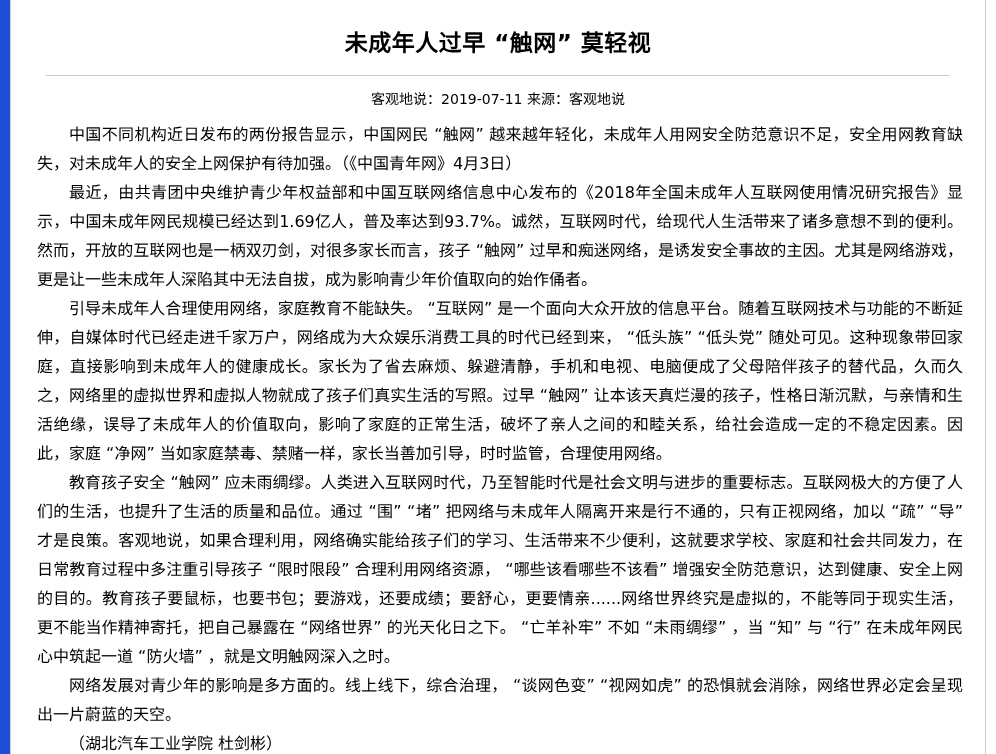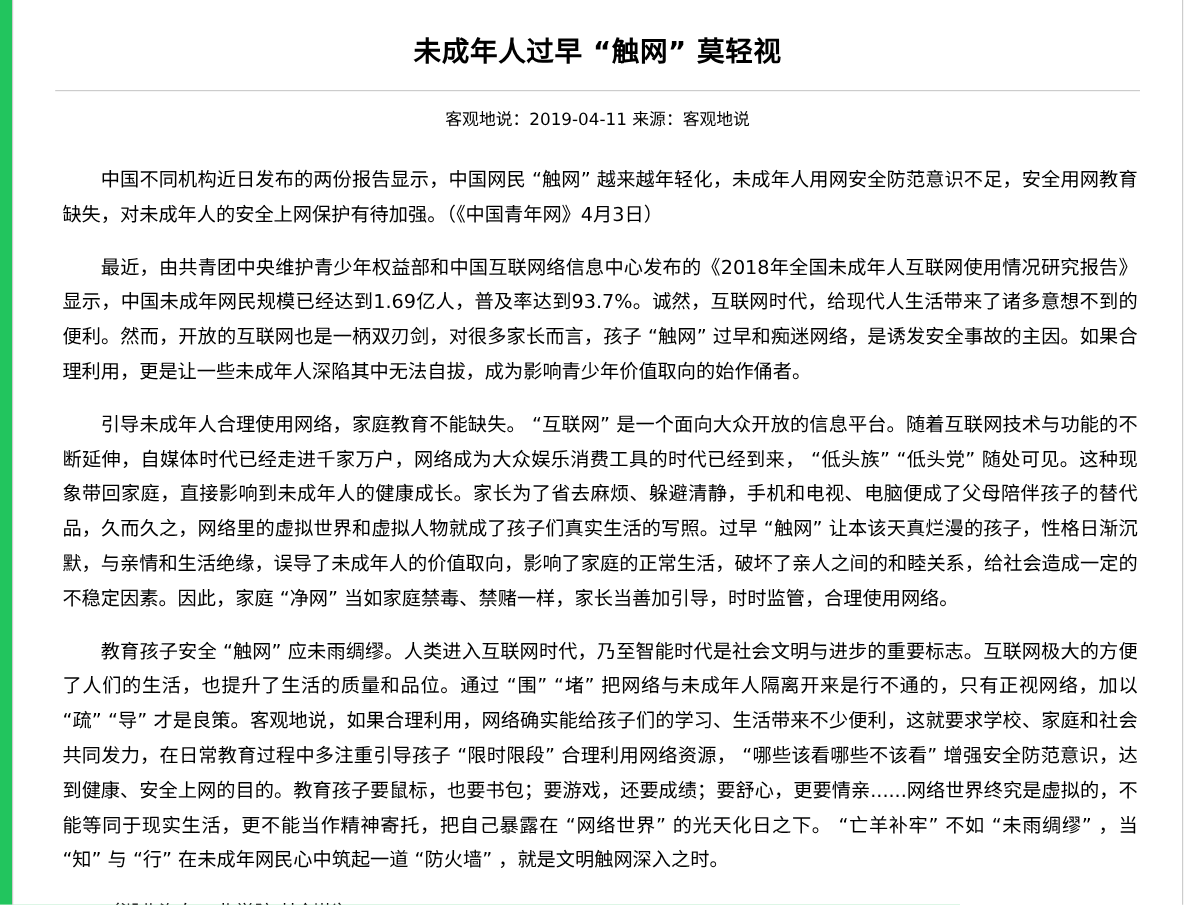--- a/index.html
+++ b/index.html
@@ -5,21 +5,21 @@
   * { box-sizing: border-box; }
   html, body {
     margin: 0;
     padding: 0;
     background: #ffffff;
     font-family: "DejaVu Sans", "Liberation Sans", sans-serif;
   }
   .page {
     width: 800px;
     height: 754px;
-    background: #22c55e;
+    background: #1d4ed8;
     position: relative;
   }
   .article-frame {
     margin-left: 10px;
     width: 976px;
     min-height: 754px;
     border-left: 1px solid #cccccc;
     border-right: 1px solid #cccccc;
     background: #ffffff;
     padding-bottom: 8px;
@@ -47,41 +47,42 @@
   }
   .article-meta span { display: inline; }
   .article-body {
     padding: 3px 22px 0 26px;
     font-size: 16px;
     line-height: 29px;
     color: #000000;
     text-align: justify;
   }
   .article-body p {
-    margin: 15px;
+    margin: 0;
     text-indent: 2em;
   }
 </style>
 </head>
 <body>
 
 <div class="page">
   <div class="article-frame">
 
     <h1 class="article-title">未成年人过早 “触网” 莫轻视</h1>
 
     <hr class="title-divider">
 
     <div class="article-meta">
-      <span>客观地说：</span><span>2019-04-11</span>
+      <span>客观地说：</span><span>2019-07-11</span>
       <span>来源：</span><span>客观地说</span>
     </div>
 
     <div class="article-body">
       <p>中国不同机构近日发布的两份报告显示，中国网民 “触网” 越来越年轻化，未成年人用网安全防范意识不足，安全用网教育缺失，对未成年人的安全上网保护有待加强。（《中国青年网》4月3日）</p>
-      <p>最近，由共青团中央维护青少年权益部和中国互联网络信息中心发布的《2018年全国未成年人互联网使用情况研究报告》显示，中国未成年网民规模已经达到1.69亿人，普及率达到93.7%。诚然，互联网时代，给现代人生活带来了诸多意想不到的便利。然而，开放的互联网也是一柄双刃剑，对很多家长而言，孩子 “触网” 过早和痴迷网络，是诱发安全事故的主因。如果合理利用，更是让一些未成年人深陷其中无法自拔，成为影响青少年价值取向的始作俑者。</p>
+      <p>最近，由共青团中央维护青少年权益部和中国互联网络信息中心发布的《2018年全国未成年人互联网使用情况研究报告》显示，中国未成年网民规模已经达到1.69亿人，普及率达到93.7%。诚然，互联网时代，给现代人生活带来了诸多意想不到的便利。然而，开放的互联网也是一柄双刃剑，对很多家长而言，孩子 “触网” 过早和痴迷网络，是诱发安全事故的主因。尤其是网络游戏，更是让一些未成年人深陷其中无法自拔，成为影响青少年价值取向的始作俑者。</p>
       <p>引导未成年人合理使用网络，家庭教育不能缺失。 “互联网” 是一个面向大众开放的信息平台。随着互联网技术与功能的不断延伸，自媒体时代已经走进千家万户，网络成为大众娱乐消费工具的时代已经到来， “低头族” “低头党” 随处可见。这种现象带回家庭，直接影响到未成年人的健康成长。家长为了省去麻烦、躲避清静，手机和电视、电脑便成了父母陪伴孩子的替代品，久而久之，网络里的虚拟世界和虚拟人物就成了孩子们真实生活的写照。过早 “触网” 让本该天真烂漫的孩子，性格日渐沉默，与亲情和生活绝缘，误导了未成年人的价值取向，影响了家庭的正常生活，破坏了亲人之间的和睦关系，给社会造成一定的不稳定因素。因此，家庭 “净网” 当如家庭禁毒、禁赌一样，家长当善加引导，时时监管，合理使用网络。</p>
       <p>教育孩子安全 “触网” 应未雨绸缪。人类进入互联网时代，乃至智能时代是社会文明与进步的重要标志。互联网极大的方便了人们的生活，也提升了生活的质量和品位。通过 “围” “堵” 把网络与未成年人隔离开来是行不通的，只有正视网络，加以 “疏” “导” 才是良策。客观地说，如果合理利用，网络确实能给孩子们的学习、生活带来不少便利，这就要求学校、家庭和社会共同发力，在日常教育过程中多注重引导孩子 “限时限段” 合理利用网络资源， “哪些该看哪些不该看” 增强安全防范意识，达到健康、安全上网的目的。教育孩子要鼠标，也要书包；要游戏，还要成绩；要舒心，更要情亲......网络世界终究是虚拟的，不能等同于现实生活，更不能当作精神寄托，把自己暴露在 “网络世界” 的光天化日之下。 “亡羊补牢” 不如 “未雨绸缪” ，当 “知” 与 “行” 在未成年网民心中筑起一道 “防火墙” ，就是文明触网深入之时。</p>
+      <p>网络发展对青少年的影响是多方面的。线上线下，综合治理， “谈网色变” “视网如虎” 的恐惧就会消除，网络世界必定会呈现出一片蔚蓝的天空。</p>
       <p>（湖北汽车工业学院 杜剑彬）</p>
     </div>
 
   </div>
 </div>
 
 </body></html>

